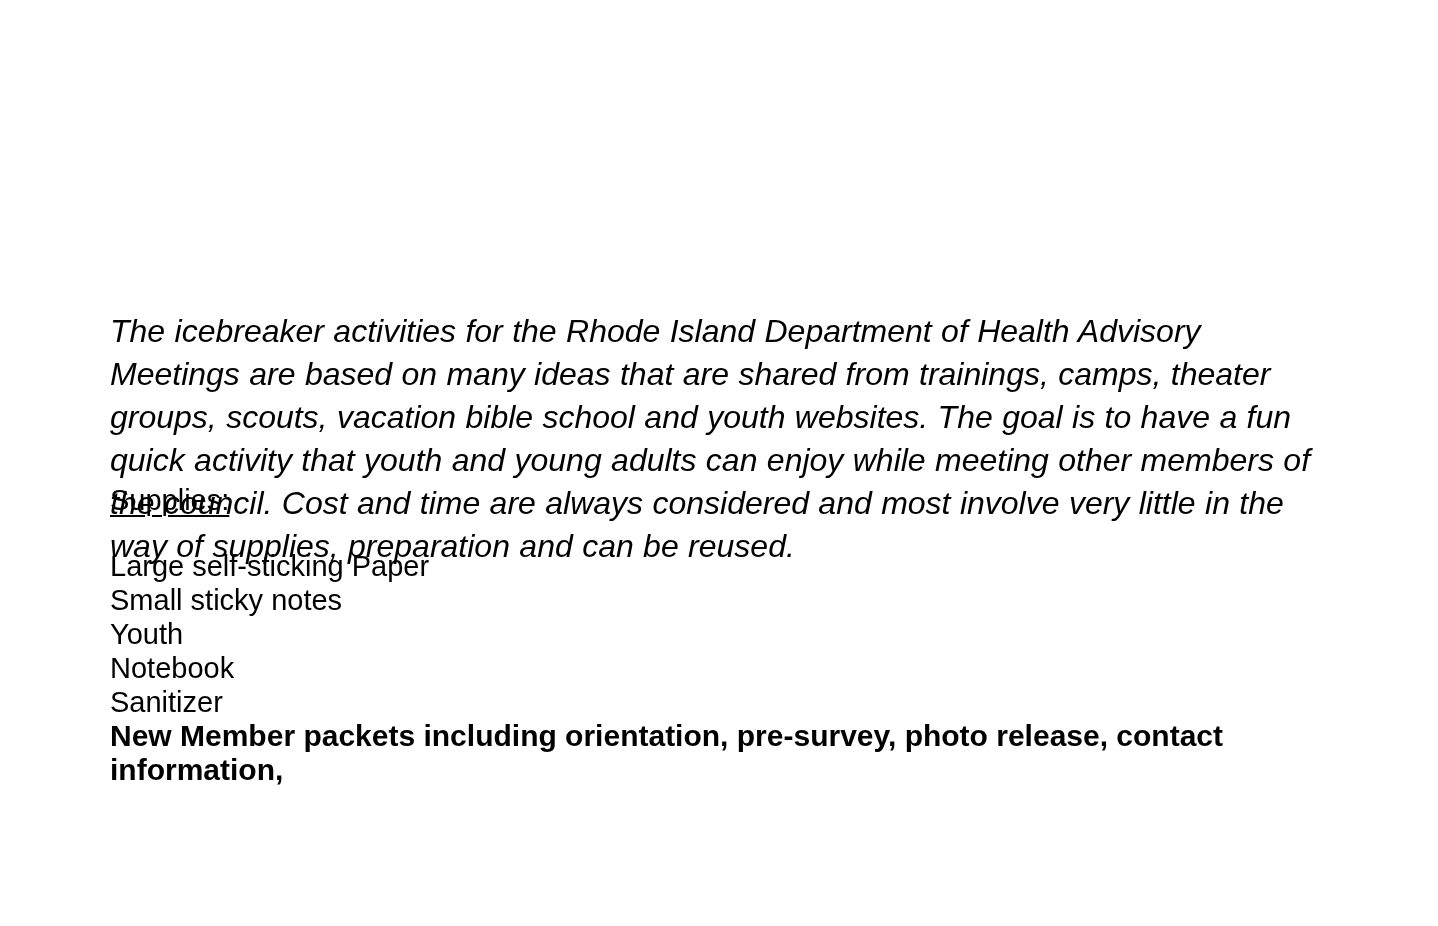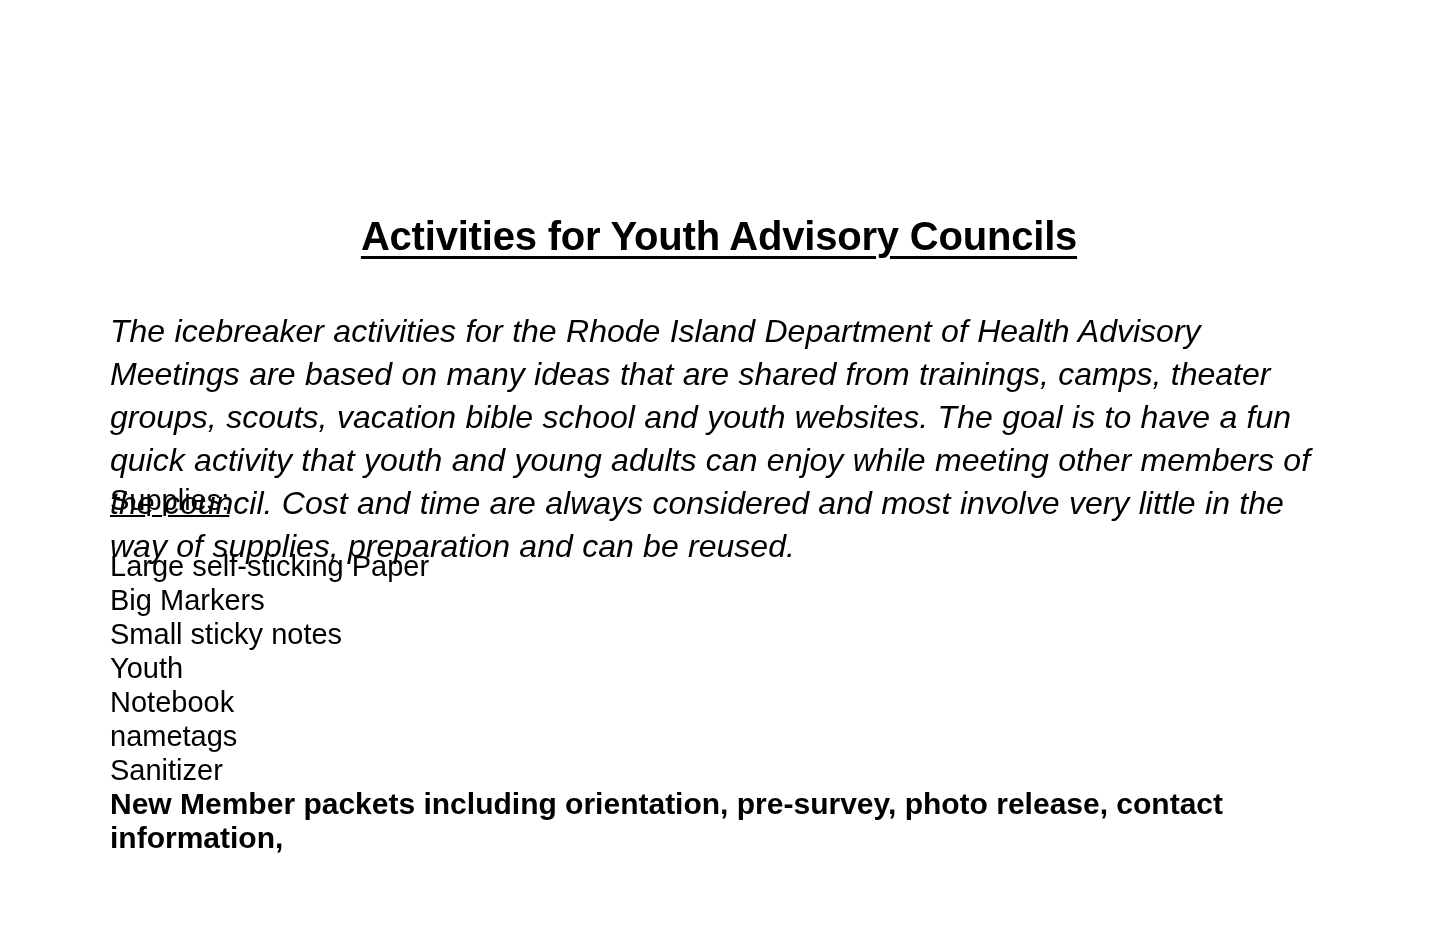--- a/index.html
+++ b/index.html
@@ -101,30 +101,27 @@
     white-space: normal;
     width: 1225px;
     font-weight: bold;
   }
 </style>
 </head>
 <body>
 
 <div class="page">
 
-  <h1 class="doc-title"><span class="u">Activities for Youth Advisory Councils</span></h1>
 
   <p class="intro">The icebreaker activities for the Rhode Island Department of Health Advisory Meetings are based on many ideas that are shared from trainings, camps, theater groups, scouts, vacation bible school and youth websites. The goal is to have a fun quick activity that youth and young adults can enjoy while meeting other members of the council. Cost and time are always considered and most involve very little in the way of supplies, preparation and can be reused.</p>
 
   <div class="supplies-heading"><span class="u">Supplies:</span></div>
 
   <ul class="supplies-list">
     <li>Large self-sticking Paper</li>
-    <li>Big Markers</li>
     <li>Small sticky notes</li>
     <li>Youth</li>
     <li>Notebook</li>
-    <li>nametags</li>
     <li>Sanitizer</li>
     <li class="wrap">New Member packets including orientation, pre-survey, photo release, contact information,</li>
   </ul>
 
 </div>
 
 </body></html>

